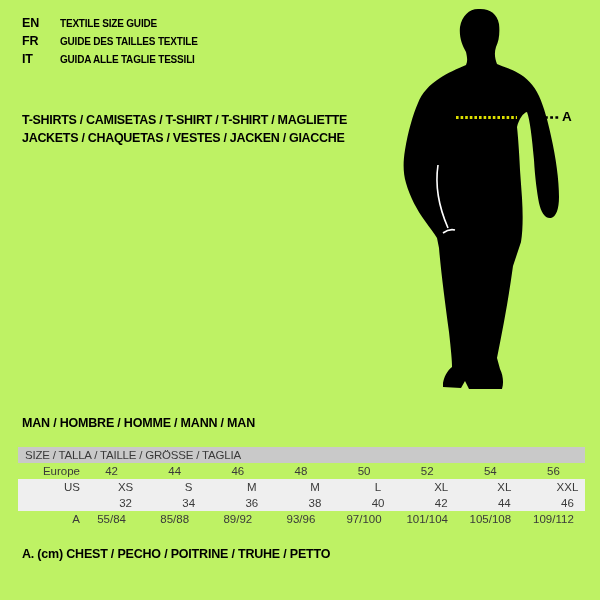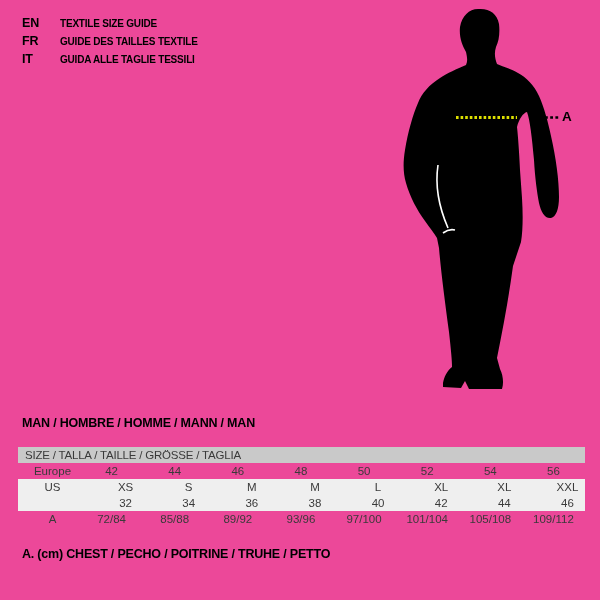--- a/index.html
+++ b/index.html
@@ -1,17 +1,17 @@
 <!DOCTYPE html>
 <html><head>
 <meta charset="utf-8">
 <style>
   html,body{margin:0;padding:0;background:#fff;}
   .canvas{
-    position:relative;width:600px;height:600px;background:#ec4899;
+    position:relative;width:600px;height:600px;background:#bef264;
     font-family:"Liberation Sans",sans-serif;color:#000;overflow:hidden;
   }
   
   .lang-list{position:absolute;left:22px;top:14px;}
   .lang-row{display:flex;height:18px;align-items:center;}
   .lang-code{width:38px;font-weight:bold;font-size:12.5px;letter-spacing:-0.2px;}
   .lang-label{font-weight:bold;font-size:10px;letter-spacing:-0.2px;white-space:nowrap;}
   
   .categories{position:absolute;left:22px;top:111px;font-weight:bold;
     font-size:12.5px;line-height:18px;letter-spacing:-0.3px;white-space:nowrap;}
@@ -21,21 +21,21 @@
   
   .man-title{position:absolute;left:22px;top:416px;font-weight:bold;
     font-size:12.5px;letter-spacing:-0.2px;white-space:nowrap;}
   
   .size-table{position:absolute;left:18px;top:447px;width:567px;
     font-size:11.5px;color:#3a3a3a;}
   .thead{height:16px;line-height:16px;background:#c9c9c9;padding-left:7px;
     letter-spacing:-0.2px;white-space:nowrap;}
   .trow{display:grid;grid-template-columns:62px repeat(8,1fr);height:16px;line-height:16px;}
   .trow.shaded{background:#efefef;gap:28px;}
-  .tlabel{padding-left:7px;text-align:center;}
+  .tlabel{padding-left:7px;text-align:right;}
   .tcell{text-align:center;}
   
   .footnote{position:absolute;left:22px;top:547px;font-weight:bold;
     font-size:12.5px;letter-spacing:-0.2px;white-space:nowrap;}
 </style>
 </head>
 <body>
 
 <div class="canvas">
 
@@ -47,20 +47,24 @@
     <div class="lang-row">
       <span class="lang-code">FR</span>
       <span class="lang-label">GUIDE DES TAILLES TEXTILE</span>
     </div>
     <div class="lang-row">
       <span class="lang-code">IT</span>
       <span class="lang-label">GUIDA ALLE TAGLIE TESSILI</span>
     </div>
   </div>
 
+  <div class="categories">
+    <div>T-SHIRTS / CAMISETAS / T-SHIRT / T-SHIRT / MAGLIETTE</div>
+    <div>JACKETS / CHAQUETAS / VESTES / JACKEN / GIACCHE</div>
+  </div>
 
   <svg class="figure" viewBox="400 0 200 400" width="200" height="400" xmlns="http://www.w3.org/2000/svg">
     <path fill="#000000" d="
       M478,9
       C469,9 462,16 460,27
       C459,37 462,45 466,52
       C467,57 468,61 466,65
       C457,69 447,73 440,78
       C429,85 422,93 418,103
       C413,114 408,132 405,150
@@ -142,21 +146,21 @@
       <div class="tcell">36</div>
       <div class="tcell">38</div>
       <div class="tcell">40</div>
       <div class="tcell">42</div>
       <div class="tcell">44</div>
       <div class="tcell">46</div>
     </div>
 
     <div class="trow">
       <div class="tlabel">A</div>
-      <div class="tcell">72/84</div>
+      <div class="tcell">55/84</div>
       <div class="tcell">85/88</div>
       <div class="tcell">89/92</div>
       <div class="tcell">93/96</div>
       <div class="tcell">97/100</div>
       <div class="tcell">101/104</div>
       <div class="tcell">105/108</div>
       <div class="tcell">109/112</div>
     </div>
   </div>
 

